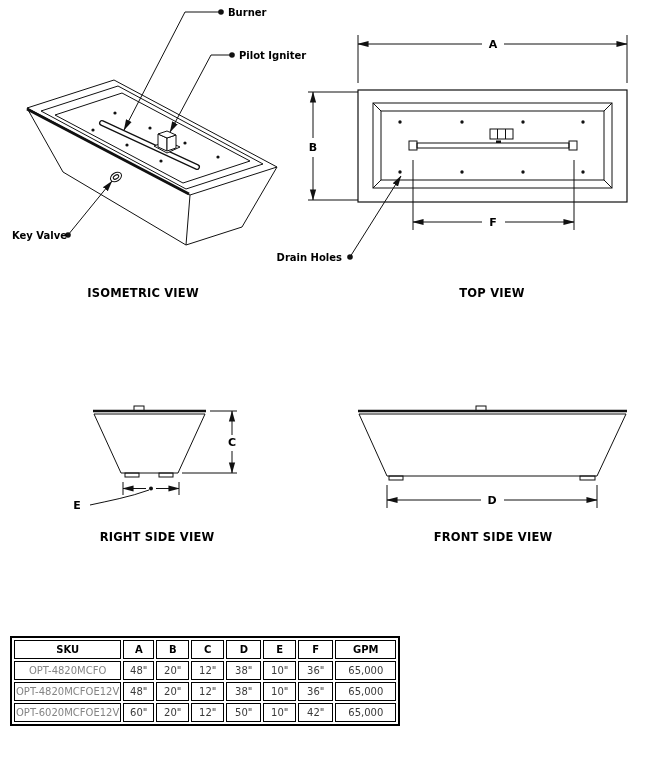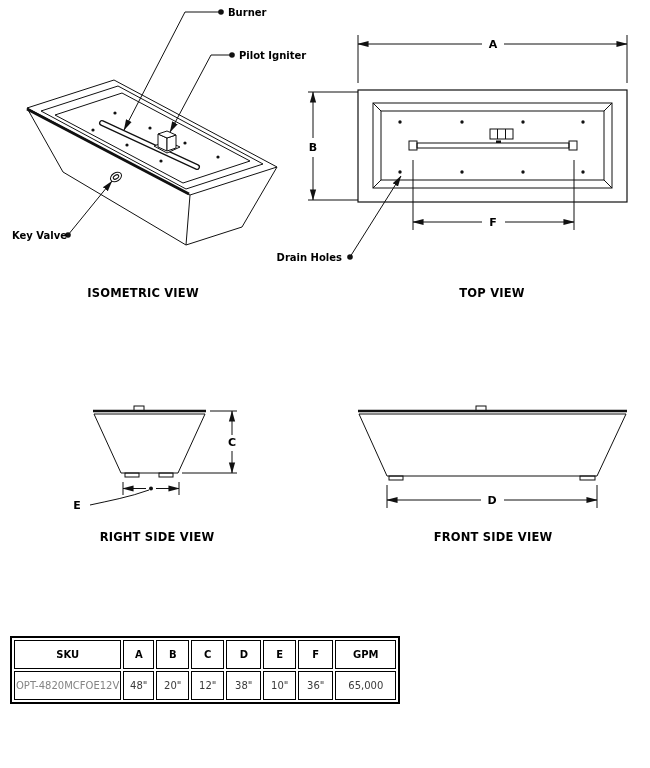--- a/index.html
+++ b/index.html
@@ -16,21 +16,21 @@
   .dim{font-size:11px;}
   .vtitle{font-size:11.5px;letter-spacing:0.2px;}
   table.spec{
     position:absolute;left:10px;top:636px;
     border-collapse:separate;border-spacing:2px;
     border:2px solid #000;background:#fff;table-layout:fixed;
   }
   .spec th,.spec td{
     box-sizing:border-box;border:1px solid #000;
     text-align:center;vertical-align:middle;
-    font-size:10px;line-height:11px;height:14px;padding:8px 1px;
+    font-size:10px;line-height:11px;height:14px;padding:3px 1px;
     white-space:nowrap;overflow:hidden;
   }
   .spec th{font-weight:bold;color:#000;}
   .spec td.sku{color:var(--sku-color,#848484);}
   .spec td.val{color:var(--val-color,#3a3a3a);}
 </style>
 </head>
 <body>
 
 <svg style="left:0;top:0" width="320" height="305" viewBox="0 0 320 305">
@@ -213,23 +213,43 @@
         <th>B</th>
         <th>C</th>
         <th>D</th>
         <th>E</th>
         <th>F</th>
         <th>GPM</th>
       </tr>
   </thead>
   <tbody>
       <tr>
+        <td class="sku">OPT-4820MCFO</td>
+        <td class="val">48"</td>
+        <td class="val">20"</td>
+        <td class="val">12"</td>
+        <td class="val">38"</td>
+        <td class="val">10"</td>
+        <td class="val">36"</td>
+        <td class="val">65,000</td>
+      </tr>
+      <tr>
         <td class="sku">OPT-4820MCFOE12V</td>
         <td class="val">48"</td>
         <td class="val">20"</td>
         <td class="val">12"</td>
         <td class="val">38"</td>
         <td class="val">10"</td>
         <td class="val">36"</td>
         <td class="val">65,000</td>
       </tr>
+      <tr>
+        <td class="sku">OPT-6020MCFOE12V</td>
+        <td class="val">60"</td>
+        <td class="val">20"</td>
+        <td class="val">12"</td>
+        <td class="val">50"</td>
+        <td class="val">10"</td>
+        <td class="val">42"</td>
+        <td class="val">65,000</td>
+      </tr>
     </tbody>
 </table>
 
 </body></html>

